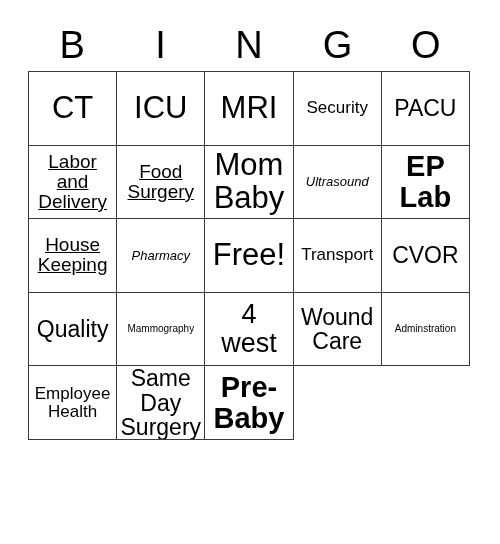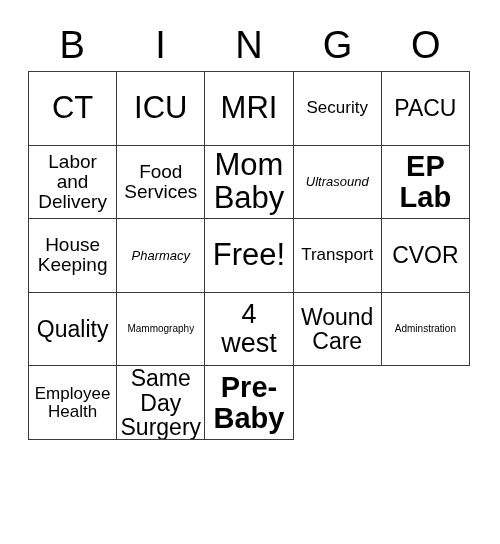--- a/index.html
+++ b/index.html
@@ -81,21 +81,21 @@
     color: #000000;
     white-space: pre-line;
     word-break: normal;
   }
 
   
   .fs-xxl { font-size: 31px; }
   .fs-xl  { font-size: 29px; font-weight: bold; }
   .fs-lg  { font-size: 27px; }
   .fs-md  { font-size: 23px; }
-  .fs-sm  { font-size: 19px; }
+  .fs-sm  { font-size: 19px; text-decoration: underline; }
   .fs-xs  { font-size: 17px; }
   .fs-xxs { font-size: 13px; font-style: italic; }
   .fs-min { font-size: 10px; }
 </style>
 </head>
 <body>
 
 <div id="bingo-card">
 
   <div id="header-row">
@@ -122,21 +122,21 @@
       <div class="cell">
         <span class="cell-text fs-md">PACU</span>
       </div>
       <div class="cell">
         <span class="cell-text fs-sm">Labor
 and
 Delivery</span>
       </div>
       <div class="cell">
         <span class="cell-text fs-sm">Food
-Services</span>
+Surgery</span>
       </div>
       <div class="cell">
         <span class="cell-text fs-xxl">Mom
 Baby</span>
       </div>
       <div class="cell">
         <span class="cell-text fs-xxs">Ultrasound</span>
       </div>
       <div class="cell">
         <span class="cell-text fs-xl">EP

